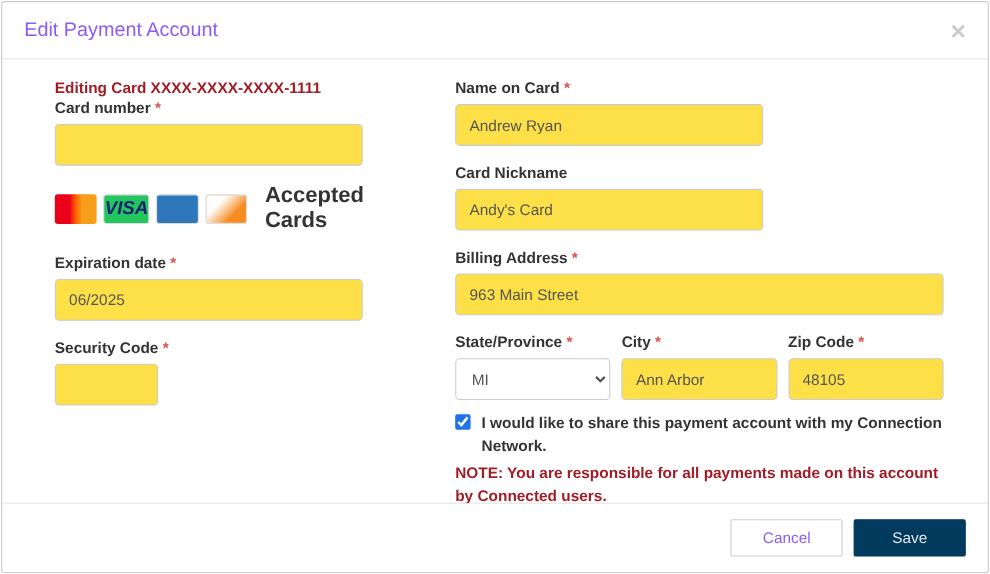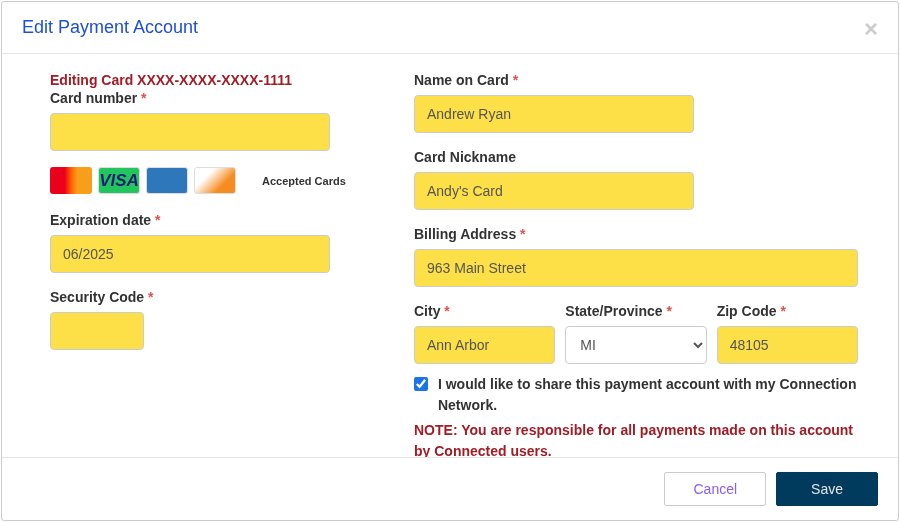--- a/index.html
+++ b/index.html
@@ -25,21 +25,21 @@
     .modal-header {
       padding: 15px 20px 12px 20px;
       border-bottom: 1px solid #e5e5e5;
       display: flex;
       justify-content: space-between;
       align-items: flex-start;
     }
     .modal-title {
       font-size: 18px;
       font-weight: 500;
-      color: #1d4ed8;
+      color: #8b5cf6;
     }
     .close-btn {
       color: #ccc;
       font-size: 24px;
       line-height: 1;
       cursor: pointer;
       background: none;
       border: none;
       padding: 0;
       font-weight: bold;
@@ -93,21 +93,21 @@
       justify-content: center;
       font-size: 9px;
       font-weight: bold;
       color: #fff;
       border: 1px solid #ddd;
     }
     .mc { background: linear-gradient(90deg, #eb001b 35%, #ff5f00 50%, #f79e1b 65%); border: none; }
     .visa { background: #22c55e; color: #1a1f71; font-size: 17px; font-style: italic; }
     .amex { background: #2e77bb; }
     .disc { background: linear-gradient(135deg, #fff 30%, #f68b1f 70%); color: #333; }
-    .accepted-text { font-weight: 600; color: #333; margin-left: 20px; font-size: 11px; }
+    .accepted-text { font-weight: 600; color: #333; margin-left: 10px; font-size: 20px; }
     .city-row { display: flex; gap: 10px; }
     .city-col { flex: 1; min-width: 0; }
     .select-control {
       width: 100%;
       padding: 8px 10px;
       border: 1px solid #ccc;
       border-radius: 4px;
       font-size: 14px;
       color: #555;
       height: 38px;
@@ -242,38 +242,38 @@
 
           <div class="form-group">
             <label class="form-label">
               <span>Billing Address</span>
               <span class="required">*</span>
             </label>
             <input type="text" class="form-control" value="963 Main Street" style="">
           </div>
 
           <div class="city-row">
-            <div class="city-col">
-              <label class="form-label">
-                <span>City</span>
-                <span class="required">*</span>
-              </label>
-              <input type="text" class="form-control" value="Ann Arbor" style="">
-            </div>
             <div class="city-col">
               <label class="form-label">
                 <span>State/Province</span>
                 <span class="required">*</span>
               </label>
               <select class="select-control">
                 <option>MI</option>
               </select>
             </div>
             <div class="city-col">
               <label class="form-label">
+                <span>City</span>
+                <span class="required">*</span>
+              </label>
+              <input type="text" class="form-control" value="Ann Arbor" style="">
+            </div>
+            <div class="city-col">
+              <label class="form-label">
                 <span>Zip Code</span>
                 <span class="required">*</span>
               </label>
               <input type="text" class="form-control" value="48105" style="">
             </div>
           </div>
 
           <div class="checkbox-row">
             <input type="checkbox" checked="" style="">
             <label class="checkbox-label">I would like to share this payment account with my Connection Network.</label>

